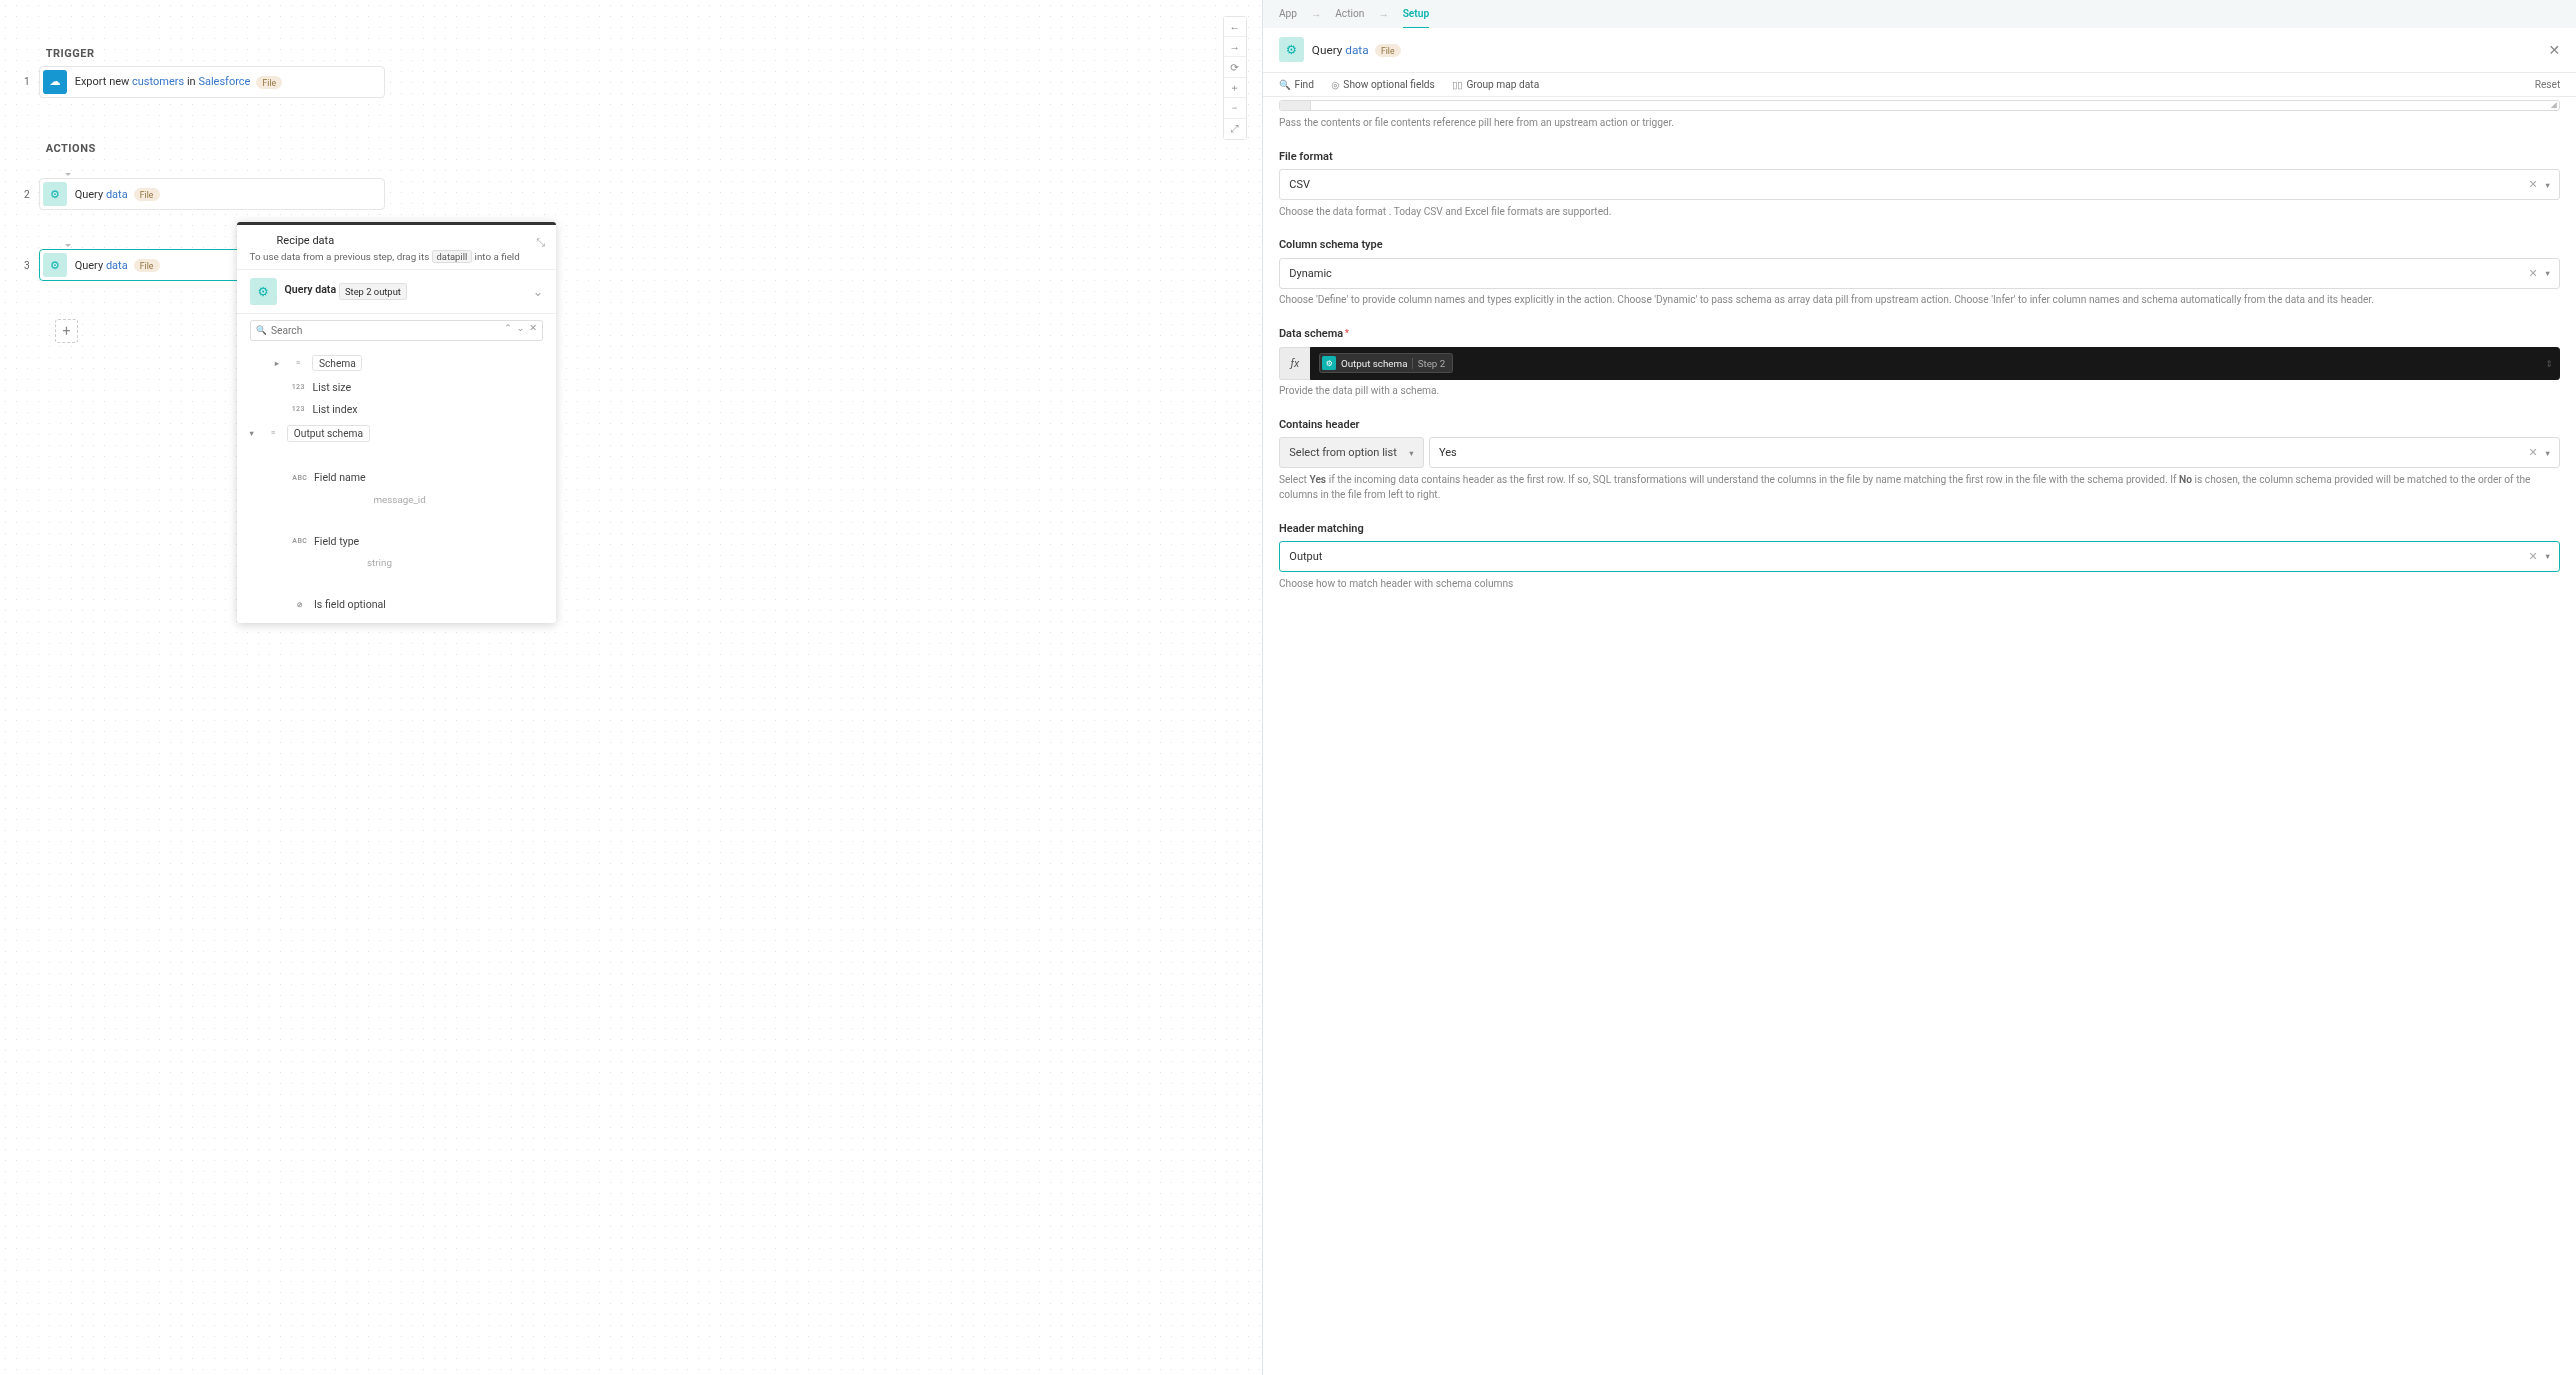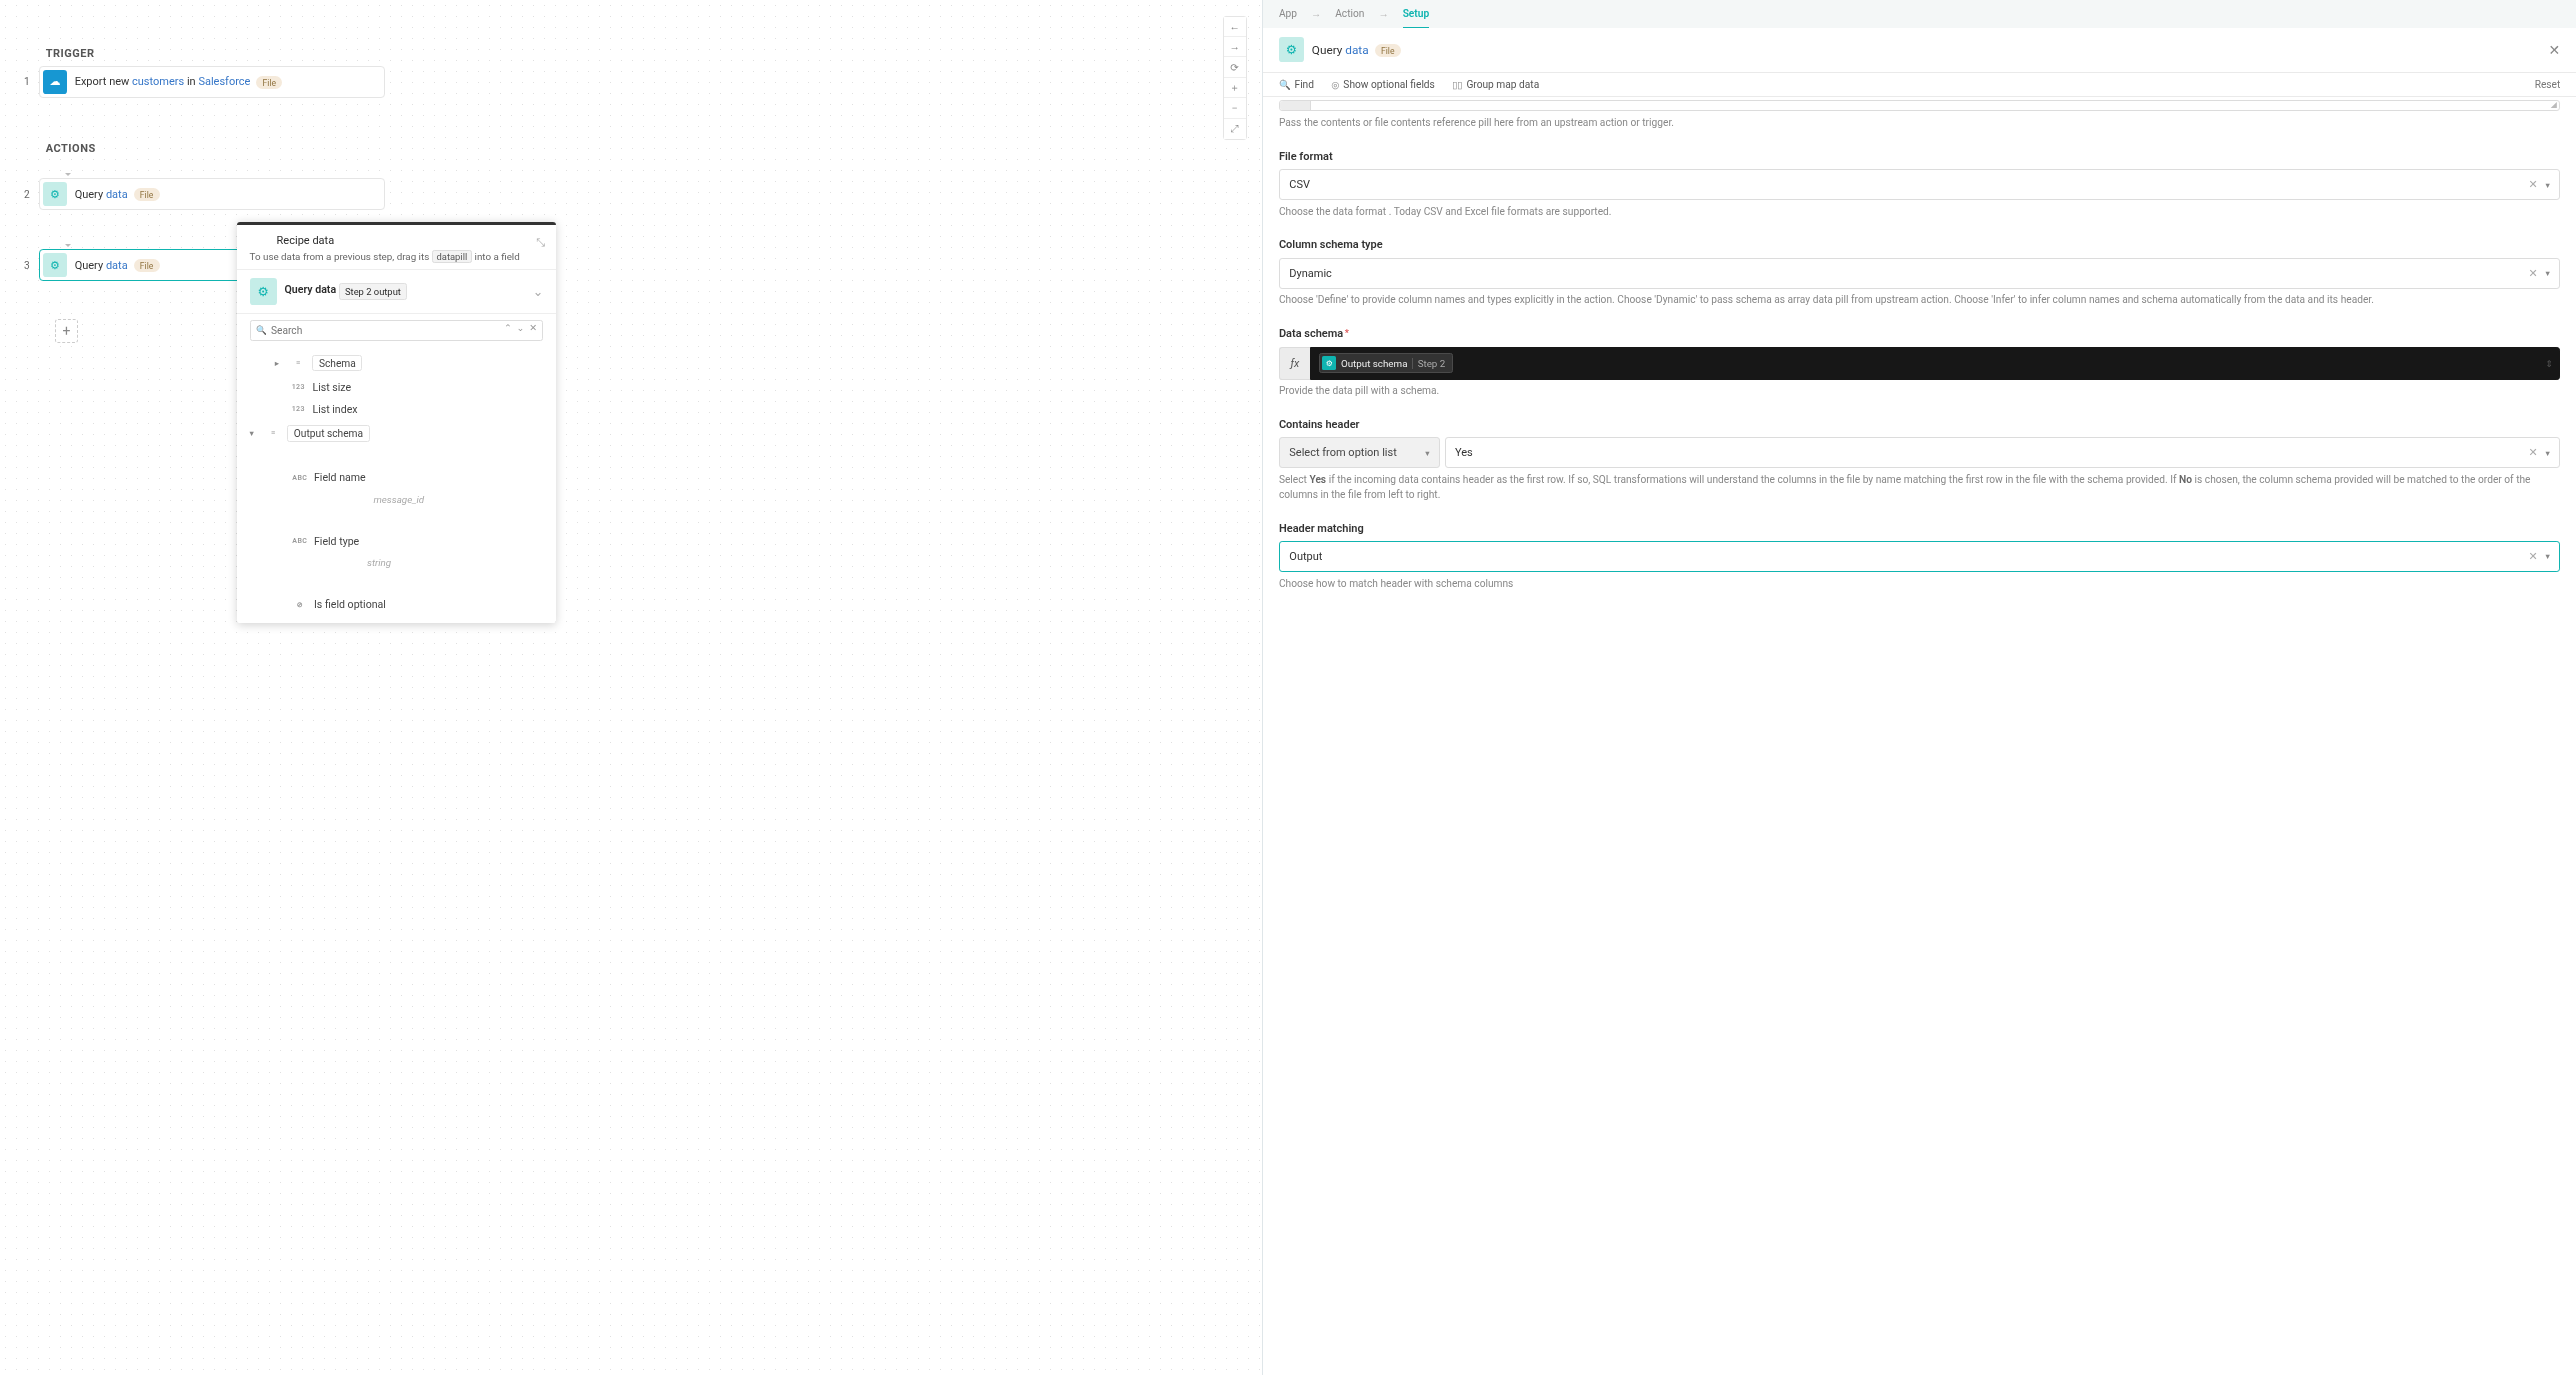--- a/index.html
+++ b/index.html
@@ -45,21 +45,21 @@
 .pop-search input { width: 100%; padding: 3.9px 55px 3.9px 20.4px; border: 0.8px solid #ddd; border-radius: 2.4px; font-size: 10.2px; }
 .pop-search .sicon { position: absolute; left: 19px; top: 11px; color: #aaa; font-size: 8.6px; }
 .pop-search .ctrls { position: absolute; right: 19px; top: 8.6px; display: flex; gap: 4.7px; color: #999; font-size: 9.4px; }
 .tree { padding: 3.1px 12.6px 9.4px; overflow-y: auto; flex: 1; }
 .tree-item { display: flex; align-items: center; gap: 4.7px; padding: 4.7px 0; font-size: 10.6px; color: #444; }
 .tree-item .indent1 { width: 20.4px; }
 .tree-item .indent2 { width: 36px; }
 .ttoggle { color: #888; font-size: 8.6px; width: 9.4px; }
 .ttype { font-size: 7px; letter-spacing: 0.4px; color: #999; font-weight: 600; width: 19px; text-align: center; }
 .tpill { background: #fff; border: 0.8px solid #e2e2e2; border-radius: 2.4px; padding: 1.6px 5.5px; font-size: 10.2px; }
-.thint { color: #aaa; font-style: italic; font-size: 9.8px; margin-left: 3.1px; margin-top: 43px; }
+.thint { color: #aaa; font-size: 9.8px; margin-left: 3.1px; margin-top: 43px; }
 
 
 .breadcrumb { display: flex; align-items: center; gap: 14px; padding: 7.9px 15.7px 0; font-size: 10.2px; color: #8a8a8a; position: relative; background: #f4f7f7; }
 .breadcrumb .bc { cursor: pointer; padding-bottom: 7.9px; border-bottom: 1.6px solid transparent; }
 .breadcrumb .bc.active { color: #0fb4b0; border-bottom-color: #0fb4b0; font-weight: 600; }
 .breadcrumb .arr { color: #bbb; padding-bottom: 7.9px; }
 .header-bar { display: flex; align-items: center; padding: 9.4px 15.7px; gap: 7.9px; border-bottom: 0.8px solid #eaeaea; }
 .header-bar .hicon { width: 25px; height: 25px; background: #c5ede8; border-radius: 3.1px; display: flex; align-items: center; justify-content: center; color: #0fb4b0; }
 .header-bar .htitle { font-size: 11.8px; color: #333; }
 .header-bar .htitle a { color: #3777c8; text-decoration: none; }
@@ -82,21 +82,21 @@
 .select .dd { color: #888; margin-left: 7.9px; font-size: 8.6px; }
 .fx-row { display: flex; width: 100%; height: 33px; margin-bottom: 4.7px; }
 .fx-btn { width: 31px; background: #ececec; border: 0.8px solid #dcdcdc; border-right: none; border-radius: 3.1px 0 0 3.1px; display: flex; align-items: center; justify-content: center; font-style: italic; font-size: 11px; color: #555; }
 .fx-input { flex: 1; background: #171717; border: 0.8px solid #171717; border-radius: 0 3.1px 3.1px 0; display: flex; align-items: center; padding: 0 7.9px; gap: 6.3px; position: relative; }
 .fx-pill { display: flex; align-items: center; gap: 4.7px; background: #333; border: 0.8px solid #4a4a4a; border-radius: 2.4px; padding: 2.4px 6.3px 2.4px 2.4px; color: #eee; font-size: 9.8px; }
 .fx-pill .pi { width: 14px; height: 14px; background: #0fb4b0; border-radius: 1.6px; display: flex; align-items: center; justify-content: center; font-size: 7.9px; color: #fff; }
 .fx-pill .divider { width: 0.8px; height: 11px; background: #555; }
 .fx-pill .st { color: #aaa; }
 .fx-input .grip { position: absolute; right: 6.3px; color: #555; font-size: 9.4px; }
 .combo { display: flex; gap: 4.7px; margin-bottom: 4.7px; }
-.combo .mode { width: 161px; height: 31px; background: #f1f1f1; border: 0.8px solid #dcdcdc; border-radius: 3.1px; display: flex; align-items: center; padding: 0 9.4px; font-size: 11px; color: #444; }
+.combo .mode { width: 145px; height: 31px; background: #f1f1f1; border: 0.8px solid #dcdcdc; border-radius: 3.1px; display: flex; align-items: center; padding: 0 9.4px; font-size: 11px; color: #444; }
 .combo .mode .dd { margin-left: auto; color: #888; font-size: 8.6px; }
 .combo .select { flex: 1; margin-bottom: 0; }
 .help b { font-weight: 600; color: #666; }
 </style>
 </head>
 <body>
 
 <div class="left-pane">
 
   <div class="canvas-toolbar">

